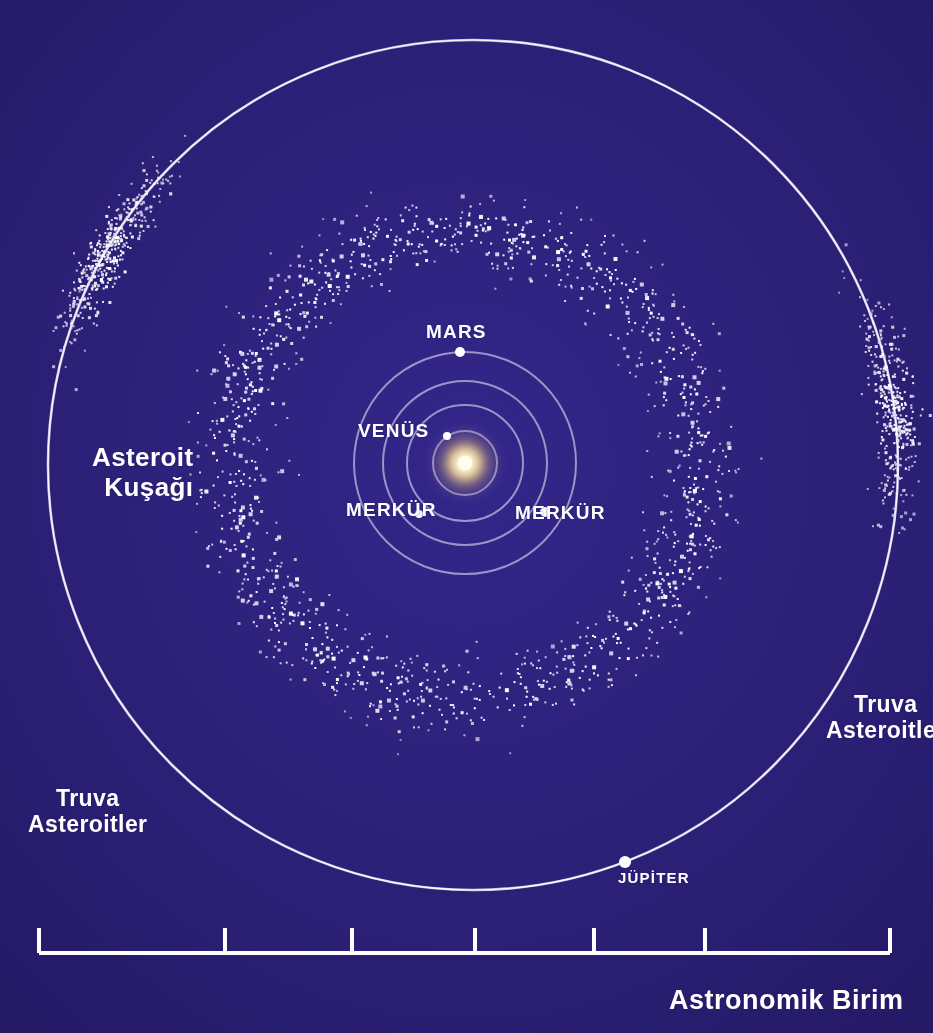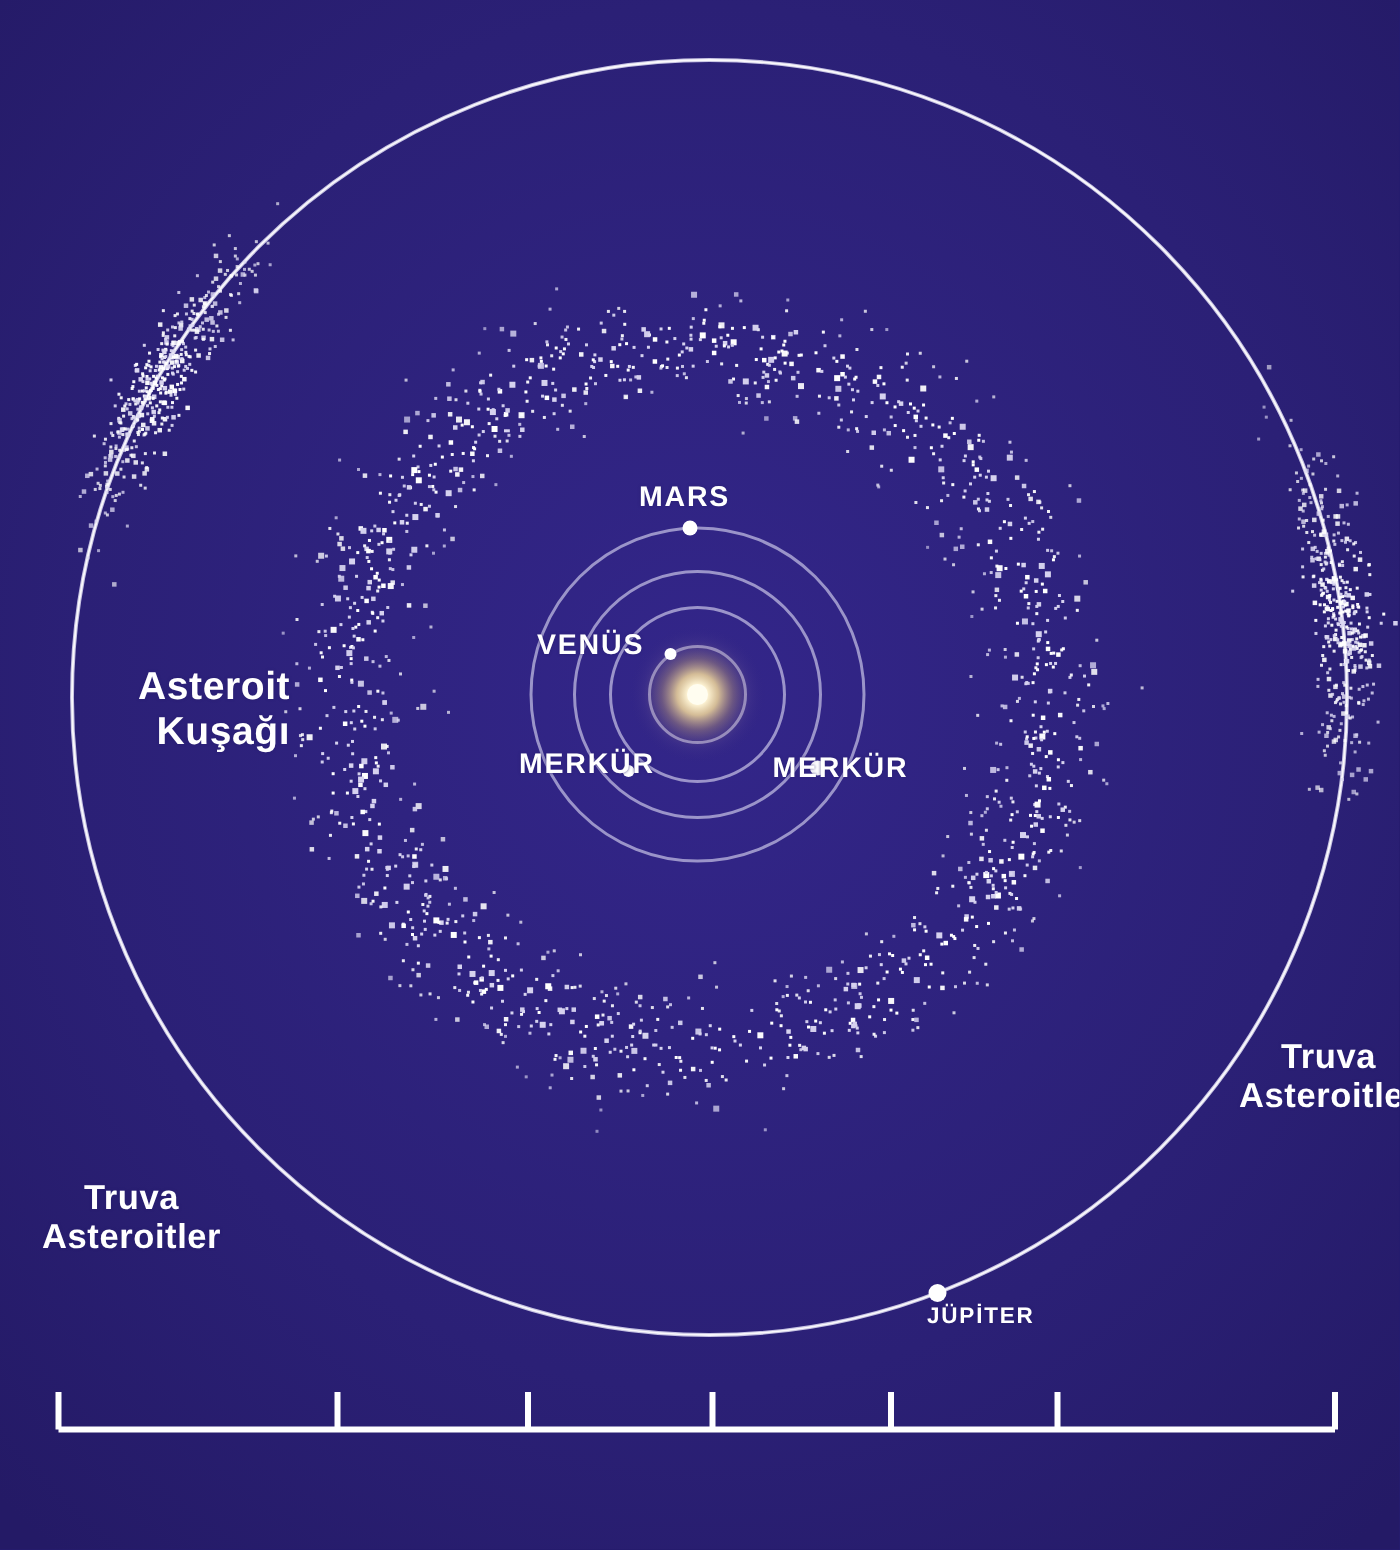--- a/index.html
+++ b/index.html
@@ -2345,13 +2345,14 @@
   <div class="lbl planet" id="lbl-dunya" style="left: 515px; top: 503px;">MERKÜR</div>
   <div class="lbl jup" id="lbl-jupiter" style="left: 618px; top: 870px;">JÜPİTER</div>
 
   <div class="lbl belt" id="lbl-belt" style="left: 92px; top: 443px; text-align: right;">Asteroit
 Kuşağı</div>
   <div class="lbl trojan" id="lbl-troj-l" style="left: 28px; top: 786px;">Truva
 Asteroitler</div>
   <div class="lbl trojan" id="lbl-troj-r" style="left: 826px; top: 692px;">Truva
 Asteroitler</div>
 
+  <div class="lbl unit" id="lbl-unit" style="left: 669px; top: 986px;">Astronomik Birim</div>
 </div>
 
 </body></html>

